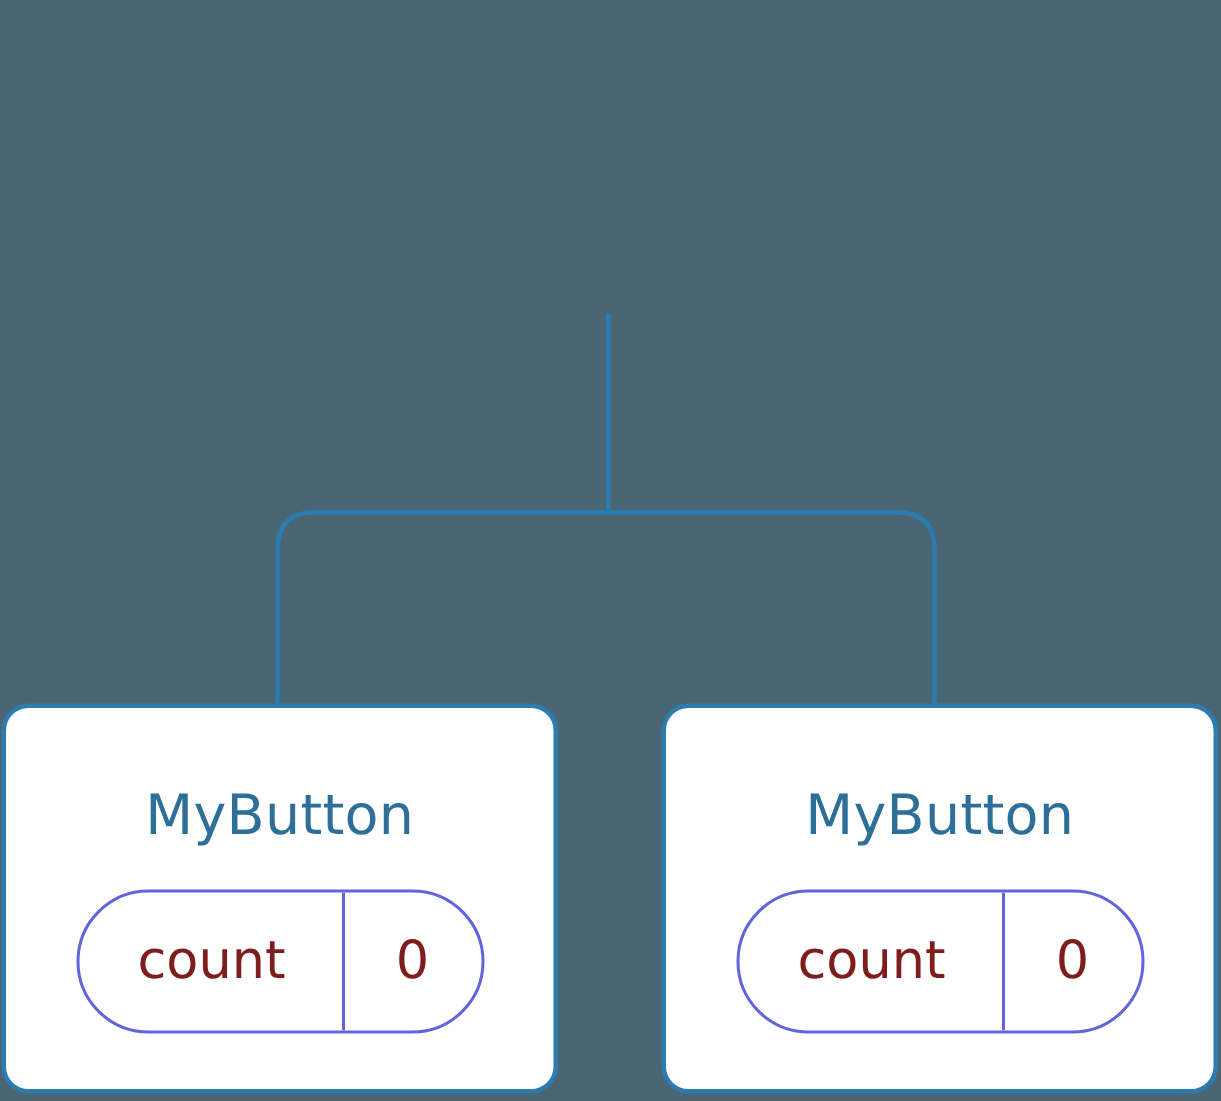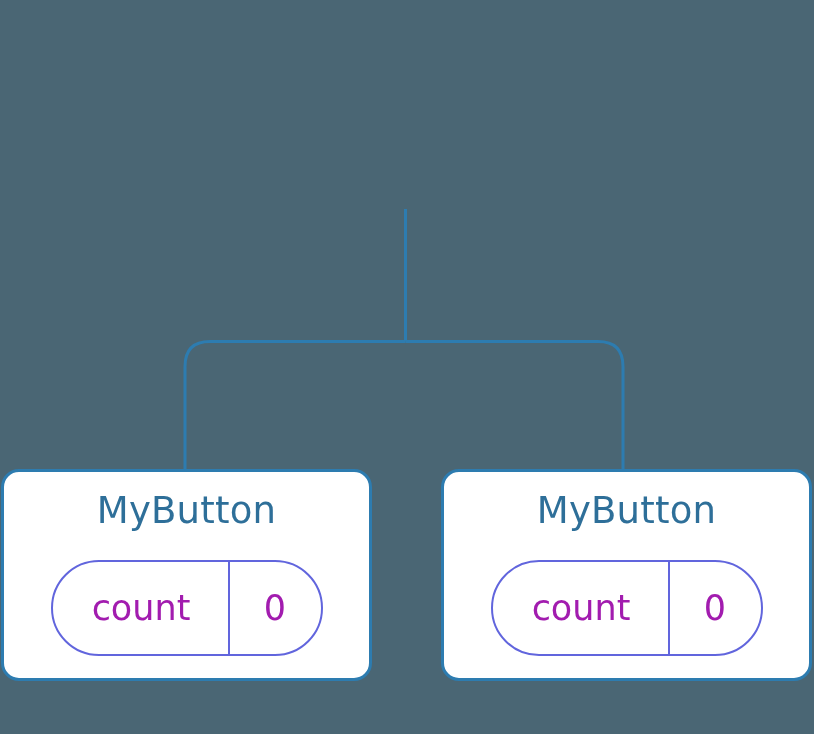--- a/index.html
+++ b/index.html
@@ -43,24 +43,24 @@
   .node-root {
     left: 219px;
     top: 3px;
     width: 373px;
     height: 209px;
     border-radius: 18px;
     justify-content: center;
   }
   .node-child {
     width: 371px;
-    height: 212px;
+    height: 260px;
     border-radius: 18px;
     justify-content: flex-start;
-    padding-top: 20px;
+    padding-top: 53px;
   }
   .node-child-left {
     left: 1px;
     top: 469px;
   }
   .node-child-right {
     left: 441px;
     top: 469px;
   }
   .node-title {
@@ -83,21 +83,21 @@
     border-radius: 48px;
     box-sizing: border-box;
     background: #ffffff;
     overflow: hidden;
   }
   .pill-key,
   .pill-value {
     display: flex;
     align-items: center;
     justify-content: center;
-    color: #a21caf;
+    color: #7f1d1d;
     font-size: 35px;
     line-height: 1;
     white-space: nowrap;
   }
   .pill-key {
     width: 173px;
     padding-left: 2px;
   }
   .pill-value {
     width: 91px;

